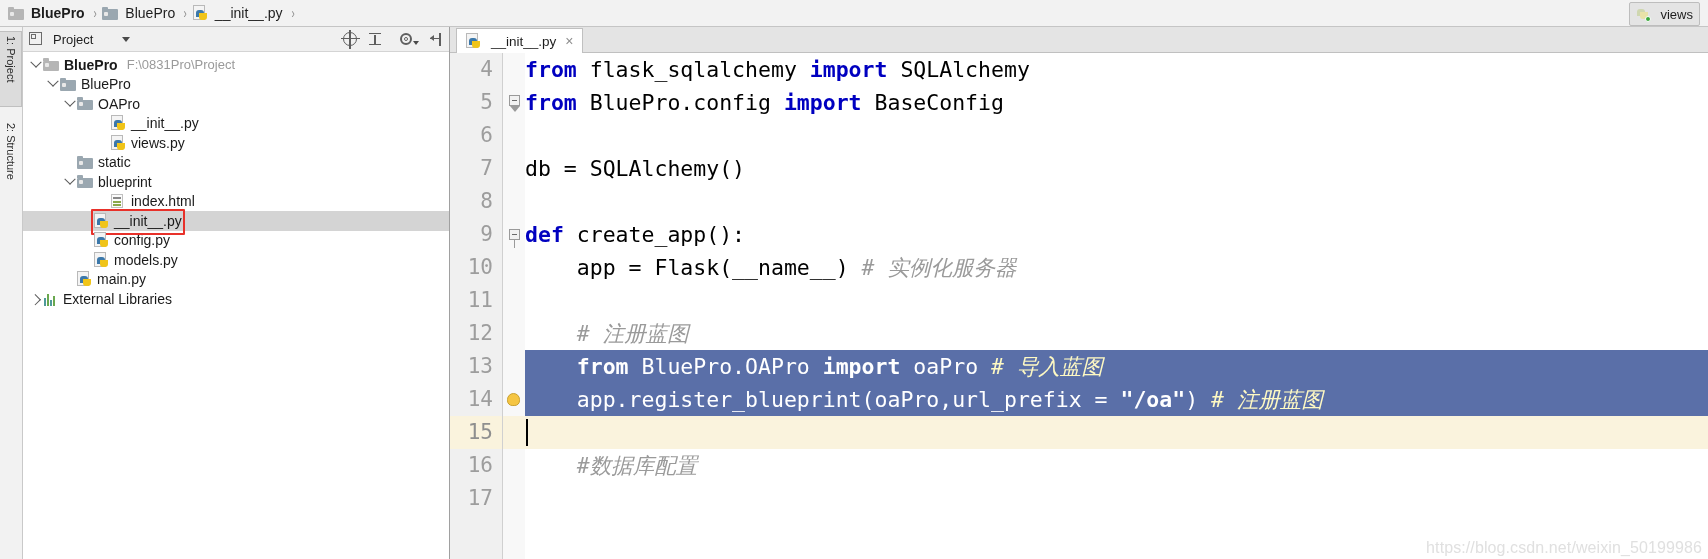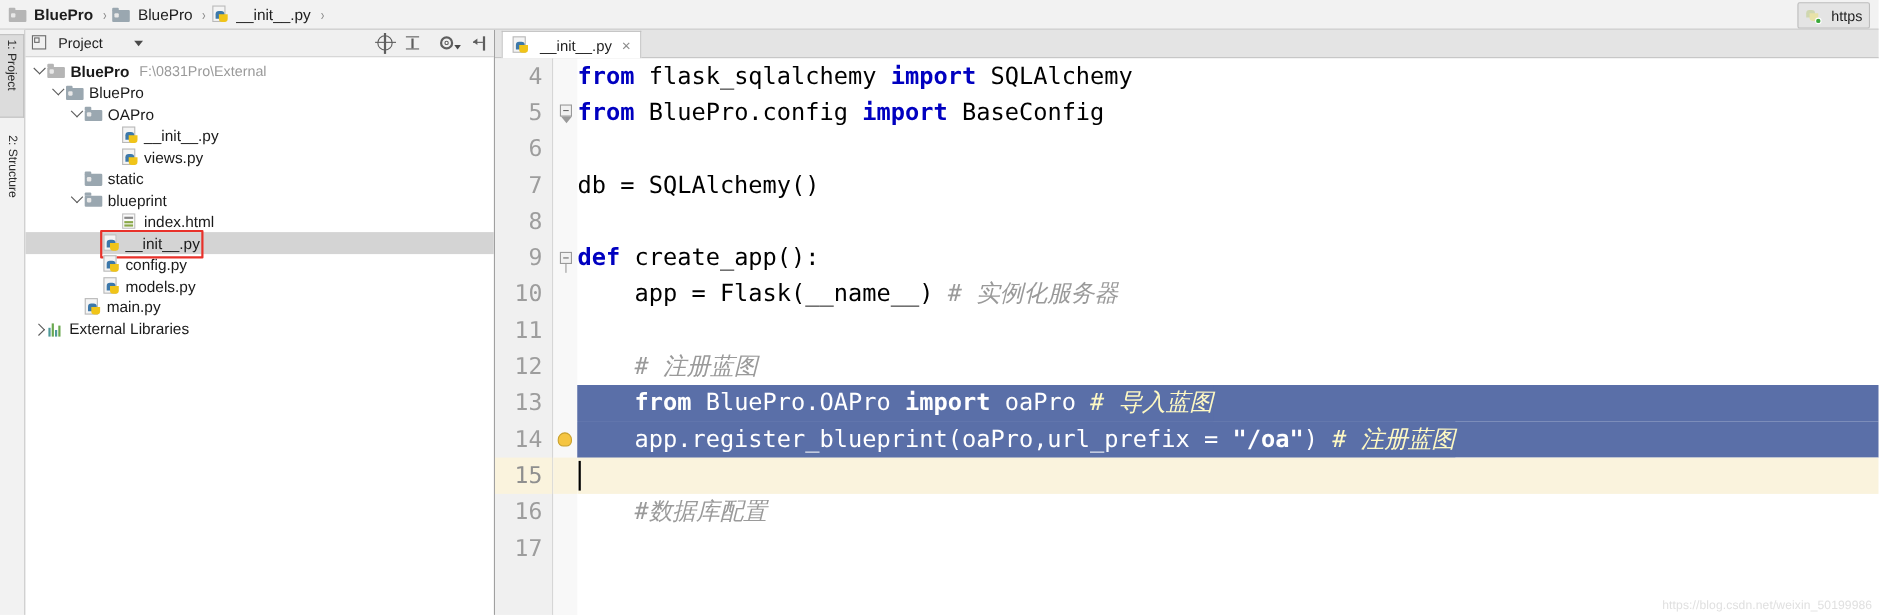--- a/index.html
+++ b/index.html
@@ -244,21 +244,21 @@
   .bulb {
     position: absolute; left: 4px; width: 13px; height: 13px;
     background: #f5c542; border-radius: 50% 50% 40% 40%;
     border: 1px solid #c9a12f; box-sizing: border-box;
   }
   .caret-bar {
     position: absolute; width: 1.8px; background: #000; height: 27px;
   }
   .watermark {
     position: absolute; right: 6px; bottom: 2px;
-    font-size: 11px; color: #e0e0e0;
+    font-size: 16px; color: #e0e0e0;
     font-family: "Liberation Sans", sans-serif;
     letter-spacing: 0.1px;
   }
 </style>
 </head>
 <body>
 
 <div class="app">
 
   <div class="breadcrumb-bar">
@@ -292,21 +292,21 @@
       <span class="lbl">__init__.py</span>
     </div>
     <span class="crumb-sep">›</span>
 
     <div class="run-config">
       <span class="ic ic-run">
           <span class="s1"></span>
           <span class="s2"></span>
           <span class="g"></span>
         </span>
-      <span class="lbl">https</span>
+      <span class="lbl">views</span>
     </div>
   </div>
 
   <div class="main-row">
 
     <div class="tool-strip">
       <div class="vtab vtab-1 active">
         <span>1: Project</span>
       </div>
       <div class="vtab vtab-2">
@@ -349,21 +349,21 @@
           <div class="tree-row" style="padding-left: 6px;">
             <span class="arrow">
               <span class="chev down"></span>
             </span>
             <span class="ic ic-folder">
               <span class="tab"></span>
               <span class="body"></span>
               <span class="dot"></span>
             </span>
             <span class="tree-label bold">BluePro</span>
-            <span class="tree-path">F:\0831Pro\External</span>
+            <span class="tree-path">F:\0831Pro\Project</span>
           </div>
           <div class="tree-row" style="padding-left: 23px;">
             <span class="arrow">
               <span class="chev down"></span>
             </span>
             <span class="ic ic-folder blue">
               <span class="tab"></span>
               <span class="body"></span>
               <span class="dot"></span>
             </span>

